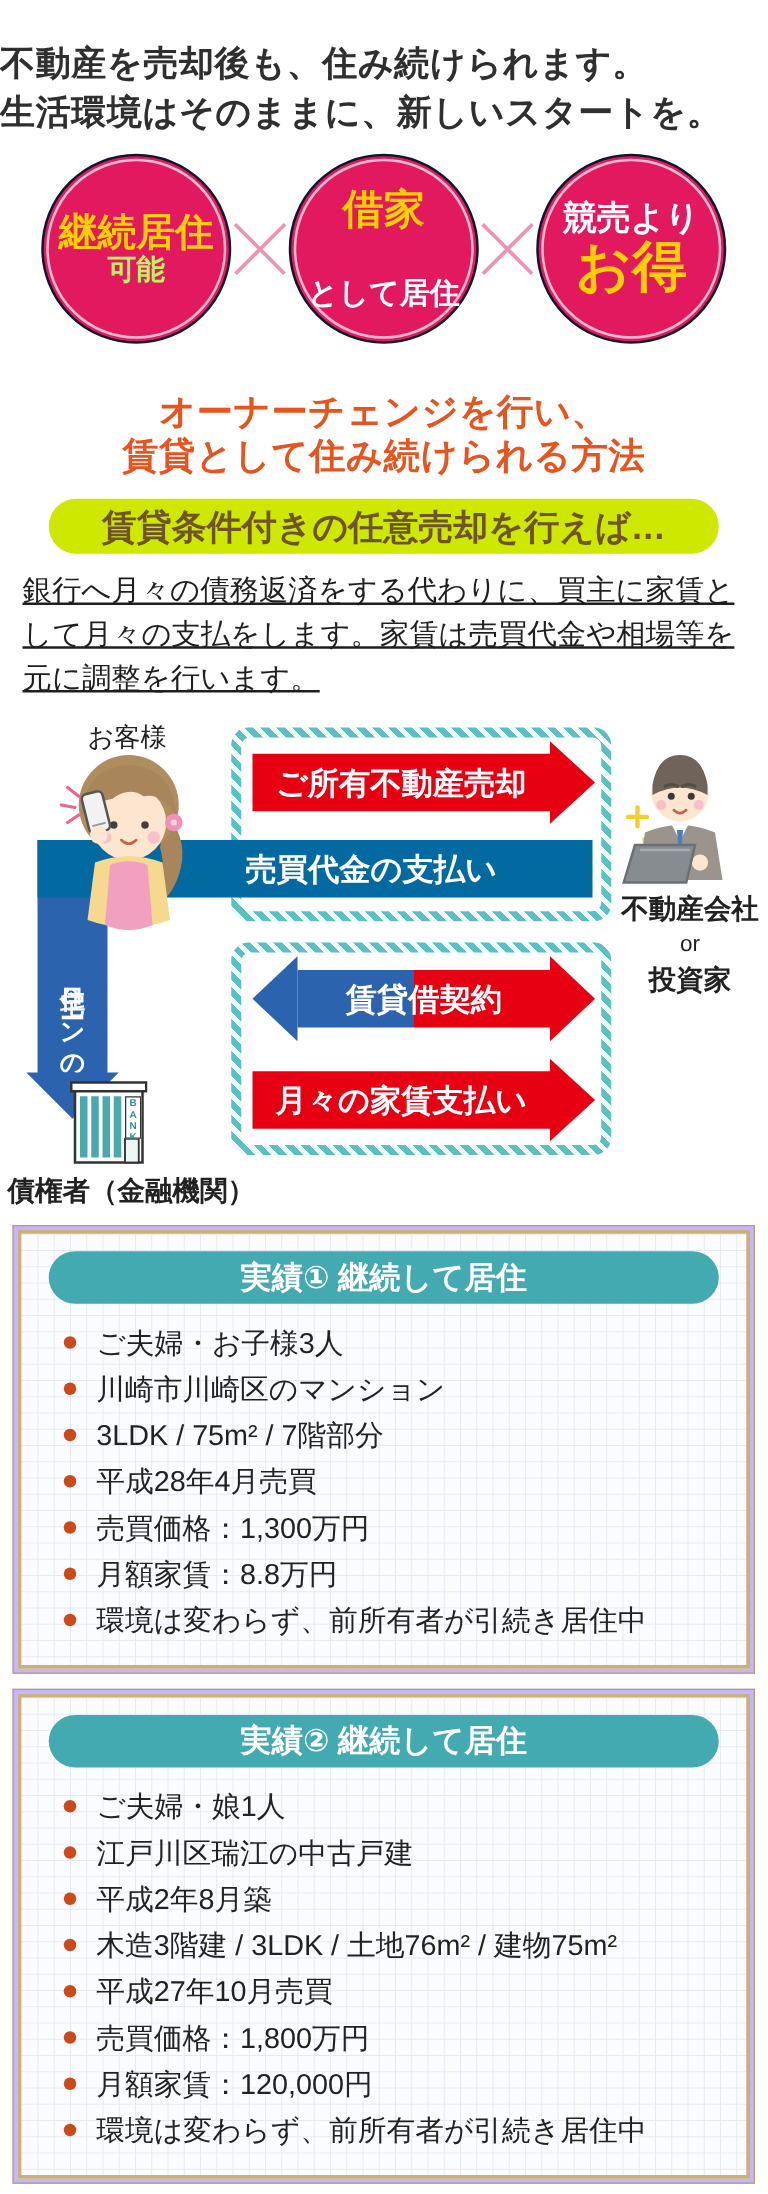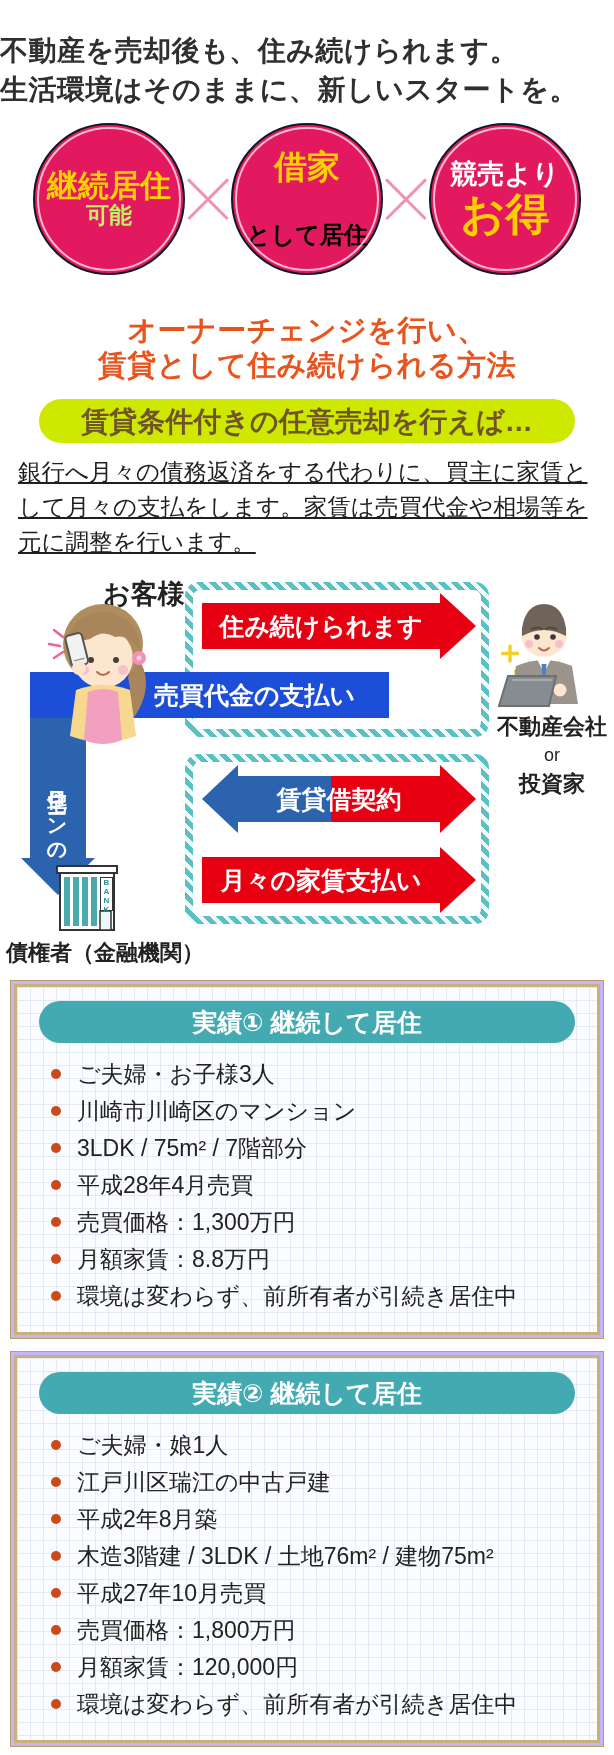--- a/index.html
+++ b/index.html
@@ -15,53 +15,53 @@
   .badge { width:152px; height:152px; border-radius:50%; background:#e3195f;
            border:2px solid #0f172a; box-sizing:border-box; position:relative;
            display:flex; flex-direction:column; align-items:center; justify-content:center;
            text-align:center; flex:none; }
   .badge::after { content:""; position:absolute; inset:2px; border:2px solid rgba(255,255,255,.7);
            border-radius:50%; pointer-events:none; }
   .badge .ln { font-weight:bold; line-height:1.12; }
   .b1 .t1 { color:#fccf00; font-size:31px; }
   .b1 .t2 { color:#bef264;    font-size:23px; }
   .b2 .t1 { color:#fccf00; font-size:33px; }
-  .b2 .t2 { color:#000000;    font-size:24px;margin-top:36px; }
+  .b2 .t2 { color:#ffffff;    font-size:24px;margin-top:36px; }
   .b3 .t1 { color:#fff;    font-size:27px; }
   .b3 .t2 { color:#fccf00; font-size:44px; }
   .cross { width:44px; height:44px; margin:0 1px; position:relative; flex:none; }
   .cross::before,.cross::after { content:""; position:absolute; left:50%; top:50%;
     width:56px; height:2.5px; background:#ef93b4; }
   .cross::before { transform:translate(-50%,-50%) rotate(45deg); }
   .cross::after  { transform:translate(-50%,-50%) rotate(-45deg); }
   
   .method { margin-top:38px; text-align:center; font-size:29px; font-weight:bold;
             color:#e8541e; line-height:35px; letter-spacing:0.5px; }
   .pill { margin:16px auto 0; width:536px; height:44px; border-radius:22px; background:#cfe800;
           color:#6f5428; font-size:28px; font-weight:bold; text-align:center; line-height:45px; }
   .body-text { margin:12px 18px 0; width:578px; font-size:23.5px; color:#1f1f1f;
                line-height:35px; text-align:left;text-decoration:underline; }
   
   .diagram { position:relative; height:410px; margin-top:0; }
   .diagram .abs { position:absolute; }
-  .customer-label { left:70px; top:16px; font-size:27px; font-weight:bold;margin-left:33px; }
+  .customer-label { left:70px; top:16px; font-size:21px; font-weight:normal; }
   .woman { left:46px; top:34px; width:114px; height:156px; z-index:3; }
   .box-striped { border-radius:14px; padding:8px; box-sizing:border-box;
       background:repeating-linear-gradient(45deg,#5cc0c3 0 5px,#effbfb 5px 9px); }
   .box-inner { width:100%; height:100%; background:#fff; border-radius:7px; }
   #dbox1 { left:185px; top:22px; width:304px; height:155px; }
   #dbox2 { left:185px; top:194px; width:304px; height:170px; }
   .arrow-r { display:flex; align-items:center; z-index:2; }
   .ar-bar { background:#e60012; height:46px; width:238px; display:flex; align-items:center;
             justify-content:center; color:#fff; font-weight:bold; font-size:25px; }
   .ar-head { width:0; height:0; border-left:36px solid #e60012;
              border-top:33px solid transparent; border-bottom:33px solid transparent; }
   #arrow-sell { left:202px; top:33px; }
   #arrow-rent { left:202px; top:287px; }
-  .pay-bar { left:30px; top:112px; width:359px; height:46px; background:#1d4ed8; color:#fff;
+  .pay-bar { left:30px; top:112px; width:444px; height:46px; background:#0369a1; color:#fff;
              font-weight:bold; font-size:25px; display:flex; align-items:center;
              justify-content:center; padding-left:90px; box-sizing:border-box; z-index:2; }
   .vbar { left:30px; top:112px; width:56px; height:188px; background:#2c63af; z-index:1;
           display:flex; align-items:flex-end; justify-content:center; }
   .vbar span { writing-mode:vertical-rl; text-orientation:upright; color:#fff; font-weight:bold;
                font-size:20px; letter-spacing:2px; padding-bottom:2px; }
   .vhead { left:21px; top:298px; width:0; height:0; z-index:1;
            border-left:37px solid transparent; border-right:37px solid transparent;
            border-top:37px solid #2c63af; }
   .dbl-arrow { left:202px; top:205px; display:flex; align-items:center; z-index:2; }
@@ -157,21 +157,21 @@
       <path d="M8 36 L17 43 M3 50 L14 52 M8 64 L17 58" stroke="#f06292" stroke-width="2.5" stroke-linecap="round" fill="none"></path>
       <path d="M30 96 Q57 86 84 96 L90 142 Q57 154 24 142 Z" fill="#f6d98e"></path>
       <path d="M42 98 Q57 92 72 98 L76 146 Q57 154 38 146 Z" fill="#f2a0bf"></path>
     </svg>
 
     <div class="abs box-striped" id="dbox1">
       <div class="box-inner"></div>
     </div>
 
     <div class="abs arrow-r" id="arrow-sell">
-      <div class="ar-bar">住み続けられます</div>
+      <div class="ar-bar">ご所有不動産売却</div>
       <i class="ar-head"></i>
     </div>
 
     <div class="abs pay-bar">売買代金の支払い</div>
 
     <div class="abs vbar">
       <span>住宅ローンの返済</span>
     </div>
     <div class="abs vhead"></div>
 

